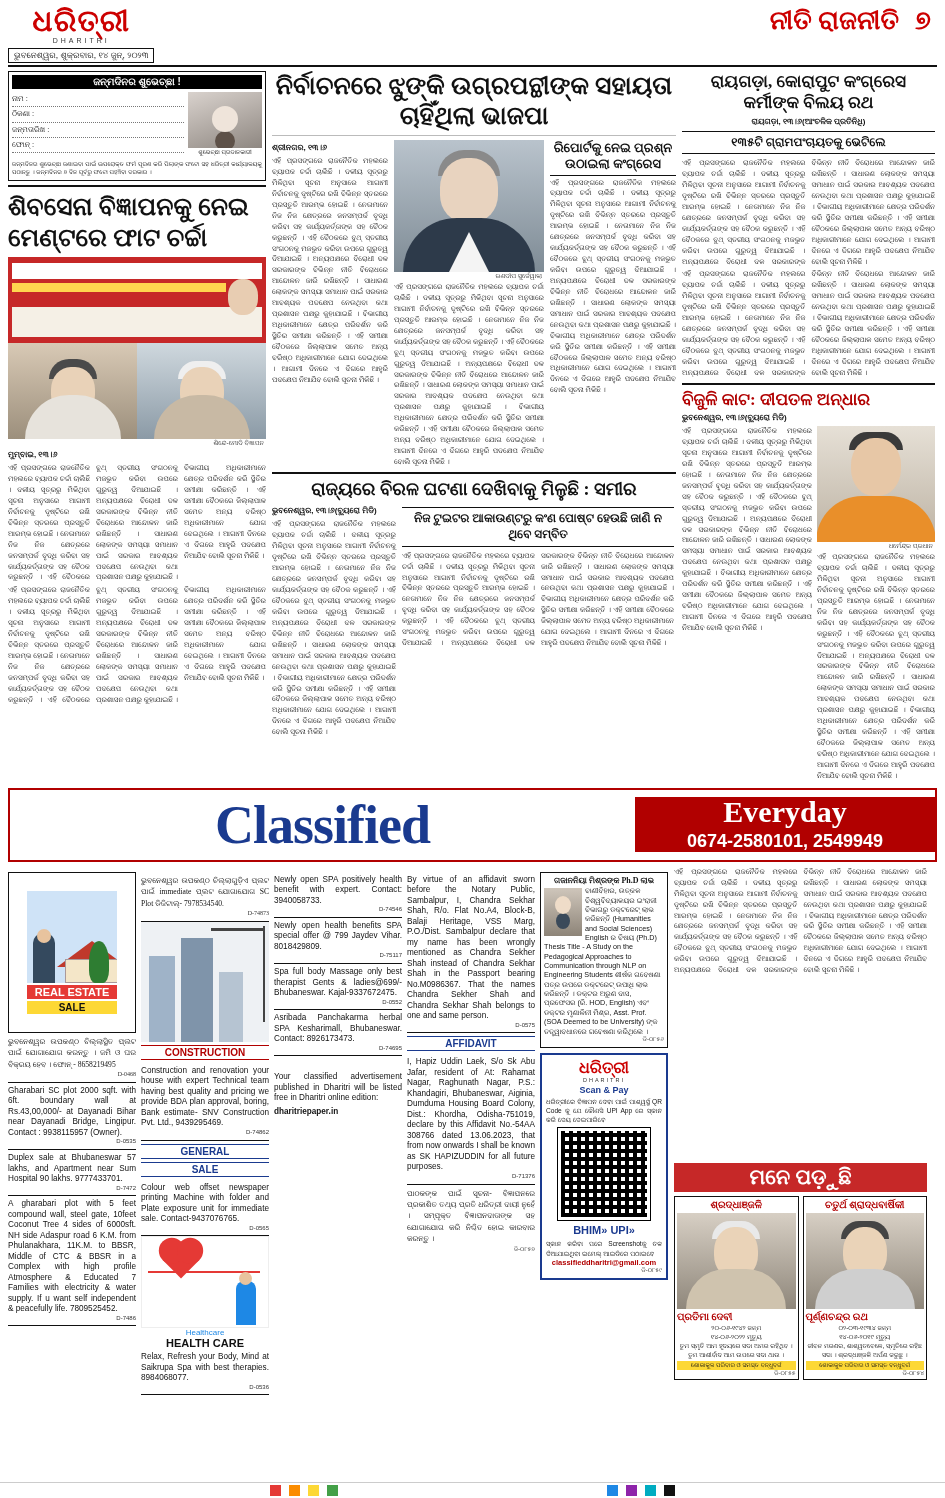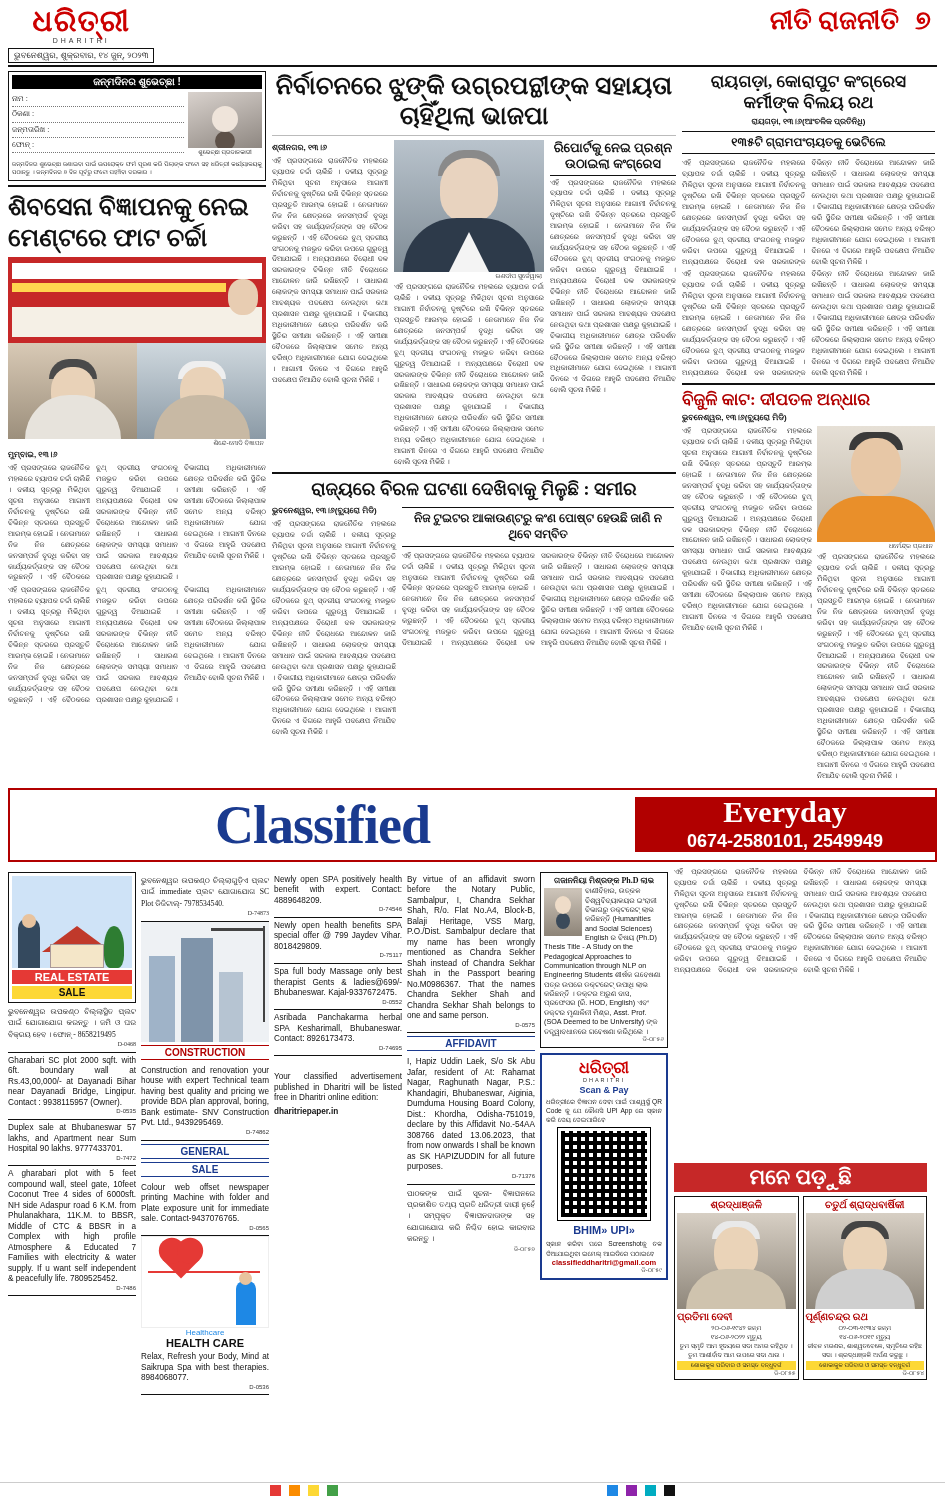--- a/index.html
+++ b/index.html
@@ -96,21 +96,21 @@
 
   
   .cls-grid { display:flex; gap:5px; margin-top:5px; }
   .cls-col { width:128px; }
   .ad { border-bottom:1px solid #111; padding:3px 0; font-size:8.2px; line-height:1.28; text-align:justify; }
   .ad-code { font-size:6px; text-align:right; color:#333; }
   .ad-hd { text-align:center; font-weight:bold; font-size:10px; color:#b10000; border-top:1px solid #b10000; border-bottom:1px solid #b10000; padding:1px 0; margin:3px 0; }
   .ad-hd-blue { color:#1a3a8f; border-color:#1a3a8f; }
   .ad-od { font-family:"Liberation Serif", serif; font-size:7.6px; line-height:1.5; text-align:justify; }
 
-  .re-box { border:1px solid #111; padding:3px; }
+  .re-box { border:1px solid #111; padding:18px; }
   .re-art { height:92px; background:#cfe3f7; position:relative; overflow:hidden; }
   .re-art .roof { position:absolute; left:30px; bottom:16px; width:70px; height:0; border-left:35px solid transparent; border-right:35px solid transparent; border-bottom:26px solid #c0392b; }
   .re-art .wall { position:absolute; left:38px; bottom:0; width:54px; height:24px; background:#f4e6c8; border:1px solid #a99; }
   .re-art .tree { position:absolute; right:8px; bottom:0; width:20px; height:42px; background:#2e7d32; border-radius:50% 50% 30% 30%; }
   .re-art .pers { position:absolute; left:6px; bottom:0; width:22px; height:50px; background:#34495e; border-radius:10px 10px 0 0; }
   .re-art .persh { position:absolute; left:10px; bottom:40px; width:14px; height:14px; border-radius:50%; background:#e8c39e; }
   .re-title { background:#e53935; color:#fff; text-align:center; font-size:11px; font-weight:bold; padding:1px 0; margin-top:2px; }
   .re-sale { background:#fdd835; color:#111; text-align:center; font-size:10px; font-weight:bold; padding:1px 0; margin-top:2px; }
 
   .cons-art { height:120px; background:#eef1f4; position:relative; overflow:hidden; }
@@ -379,21 +379,21 @@
         <div class="hc-label">Healthcare</div>
         <div class="hc-title">HEALTH CARE</div>
         <div class="ad">
           <span>Relax, Refresh your Body, Mind at Saikrupa Spa with best therapies. 8984068077.</span>
           <div class="ad-code">D-0536</div>
         </div>
       </div>
 
       <div class="cls-col">
         <div class="ad">
-          <span>Newly open SPA positively health benefit with expert. Contact: 4889648209.</span>
+          <span>Newly open SPA positively health benefit with expert. Contact: 3940058733.</span>
           <div class="ad-code">D-74546</div>
         </div>
         <div class="ad">
           <span>Newly open health benefits SPA special offer @ 799 Jaydev Vihar. 8018429809.</span>
           <div class="ad-code">D-75117</div>
         </div>
         <div class="ad">
           <span>Spa full body Massage only best therapist Gents &amp; ladies@699/- Bhubaneswar. Kajal-9337672475.</span>
           <div class="ad-code">D-0552</div>
         </div>

